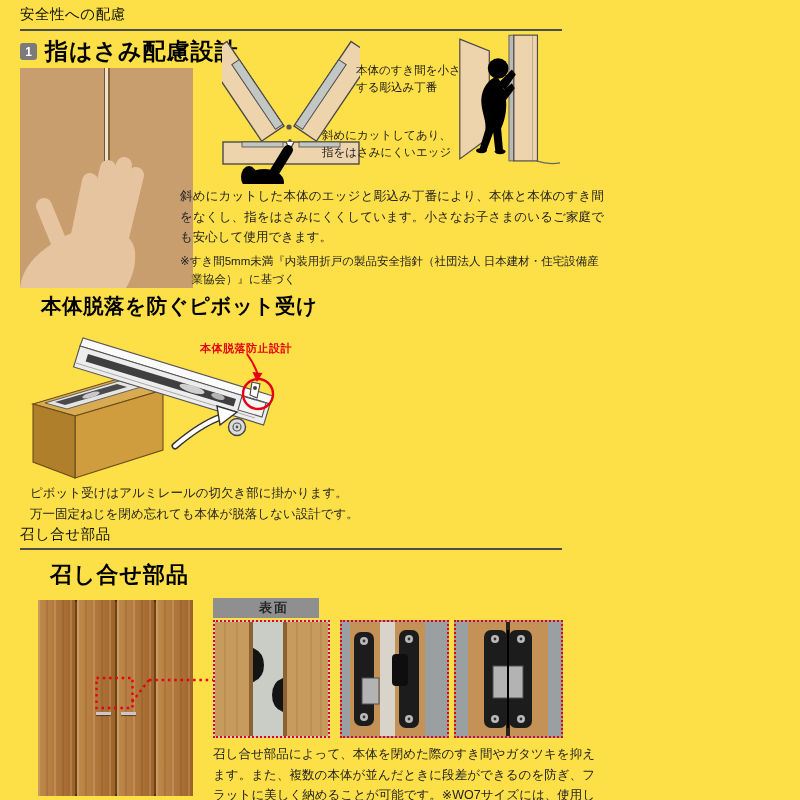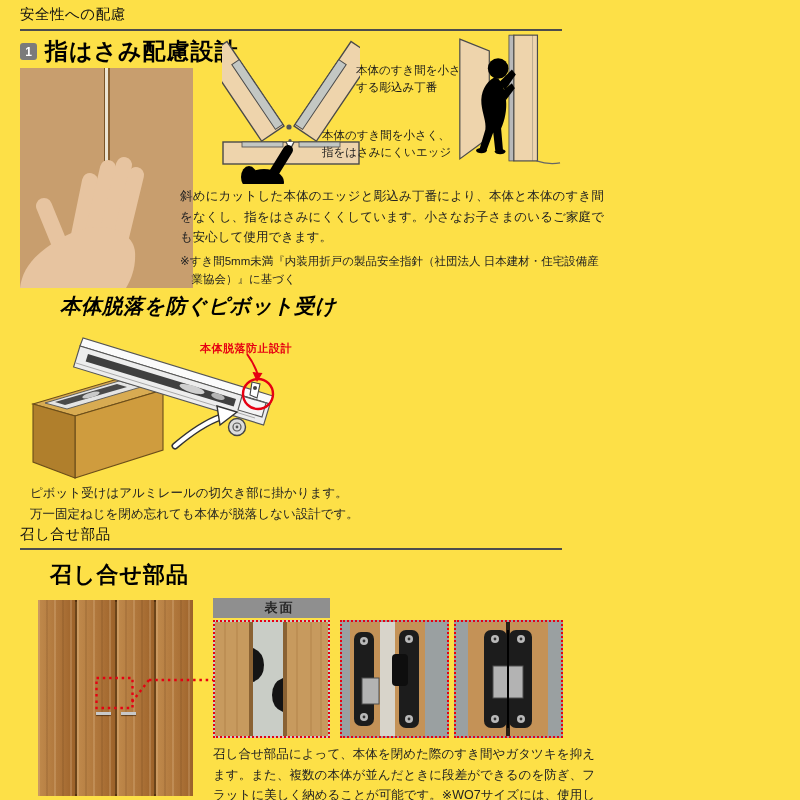--- a/index.html
+++ b/index.html
@@ -101,21 +101,21 @@
       <g fill="#000" stroke="none">
         <line x1="50" y1="140" x2="66" y2="114" stroke="#000" stroke-width="10" stroke-linecap="round"></line>
         <ellipse cx="42" cy="146" rx="20" ry="13"></ellipse>
         <ellipse cx="27" cy="141" rx="8" ry="11"></ellipse>
       </g>
     </svg>
   </div>
 
   <div class="abs callout preline" style="left:356px; top:62px;">本体のすき間を小さく
 する彫込み丁番</div>
-  <div class="abs callout preline" style="left:322px; top:127px;">本体のすき間を小さく、
+  <div class="abs callout preline" style="left:322px; top:127px;">斜めにカットしてあり、
 指をはさみにくいエッジ</div>
 
   <div class="abs" style="left:450px; top:34px;">
     <svg width="113" height="132" viewBox="0 0 115 132">
       <polygon points="10,4 40,16 40,104 10,126" fill="#eed4ac" stroke="#4a4a4a" stroke-width="1.2"></polygon>
       <rect x="60" y="0" width="5" height="128" fill="#b9b9b9" stroke="#4a4a4a" stroke-width="0.8"></rect>
       <rect x="65" y="0" width="24" height="128" fill="#eed4ac" stroke="#4a4a4a" stroke-width="1.2"></rect>
       <line x1="84" y1="0" x2="84" y2="128" stroke="#4a4a4a" stroke-width="0.6" opacity="0.5"></line>
       <path d="M88,128 q12,4 24,2" stroke="#666" stroke-width="1.2" fill="none"></path>
       <g fill="#000">
@@ -125,21 +125,21 @@
         <path d="M52,58 L63,49 L66,54 L57,66 Z"></path>
         <ellipse cx="32" cy="117.5" rx="5.5" ry="2.6"></ellipse>
         <ellipse cx="51" cy="118.5" rx="5.5" ry="2.6"></ellipse>
       </g>
     </svg>
   </div>
 
   <div class="abs bodytext" style="left:180px; top:186px; width:424px;">斜めにカットした本体のエッジと彫込み丁番により、本体と本体のすき間をなくし、指をはさみにくくしています。小さなお子さまのいるご家庭でも安心して使用できます。</div>
   <div class="abs notetext" style="left:180px; top:252px; width:420px;">※すき間5mm未満『内装用折戸の製品安全指針（社団法人 日本建材・住宅設備産業協会）』に基づく</div>
 
-  <div class="abs h-mid" style="left:60px; top:292px;font-style:italic;">本体脱落を防ぐピボット受け</div>
+  <div class="abs h-mid" style="left:41px; top:292px;">本体脱落を防ぐピボット受け</div>
 
   <div class="abs" style="left:25px; top:324px;">
     <svg width="300" height="158" viewBox="0 0 300 158">
 
       <g stroke="#6b4d1a" stroke-width="1.1">
         <polygon points="8,80 96,54 138,66 50,92" fill="#d8ab52"></polygon>
         <polygon points="50,92 138,66 138,126 50,154" fill="#cf9c3e"></polygon>
         <polygon points="8,80 50,92 50,154 8,138" fill="#b07f2c"></polygon>
         <polygon points="20,79 94,57 116,63 42,85" fill="#e4e4e4" stroke="#555" stroke-width="0.9"></polygon>
         <polygon points="30,78 92,60 102,63 40,81" fill="#4a4a4a" stroke="none"></polygon>
@@ -196,21 +196,21 @@
   </div>
 
   <svg class="abs" style="left:95px; top:672px;" width="122" height="42" viewBox="0 0 122 42">
     <g fill="none" stroke="#e60012" stroke-width="2.4" stroke-dasharray="2.5,3.8">
       <rect x="1.5" y="6" width="36" height="30"></rect>
       <line x1="37" y1="30" x2="54" y2="8"></line>
       <line x1="54" y1="8" x2="122" y2="8"></line>
     </g>
   </svg>
 
-  <div class="abs label-bar" style="left:213px; top:598px; width:117px;padding-left:16px;">
+  <div class="abs label-bar" style="left:213px; top:598px; width:106px;padding-left:16px;">
     <span>表面</span>
   </div>
   <div class="abs dotbox" style="left:213px; top:620px; width:117px; height:118px;">
     <svg width="113" height="114" viewBox="0 0 113 114">
       <rect x="0" y="0" width="113" height="114" fill="#c9cdc6"></rect>
       <rect x="0" y="0" width="38" height="114" fill="#c79a5e"></rect>
       <rect x="34" y="0" width="4" height="114" fill="#8a6233"></rect>
       <rect x="68" y="0" width="45" height="114" fill="#c79a5e"></rect>
       <rect x="68" y="0" width="4" height="114" fill="#8a6233"></rect>
       <g stroke="rgba(120,70,20,0.25)" stroke-width="1">

